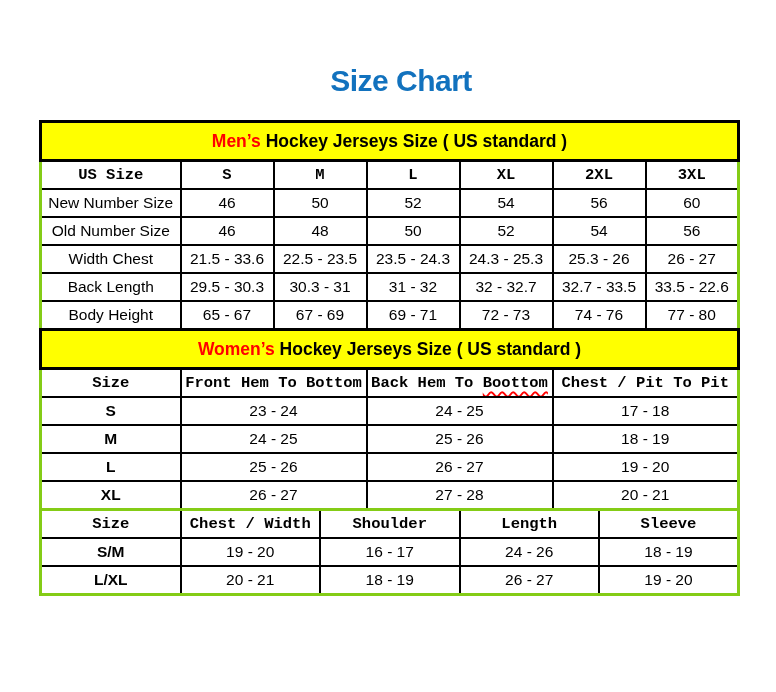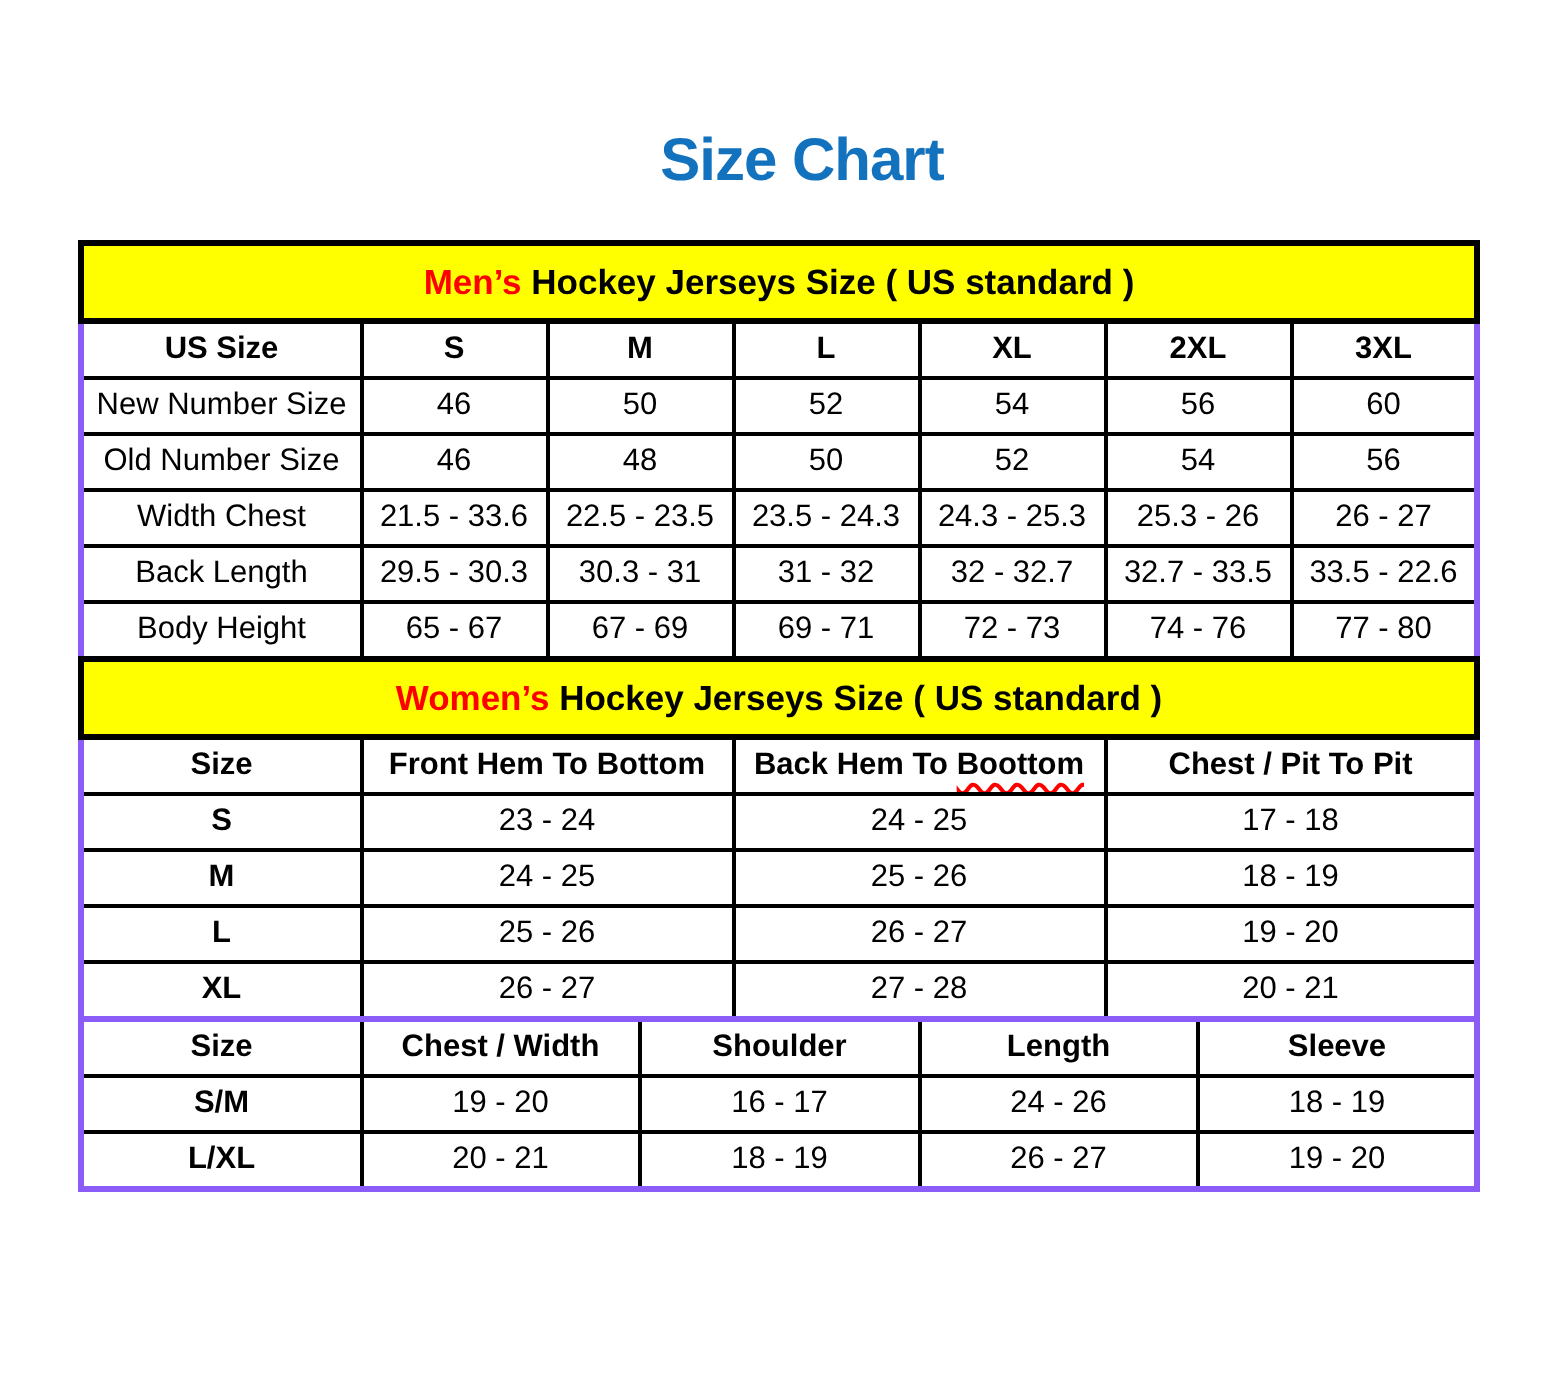--- a/index.html
+++ b/index.html
@@ -8,34 +8,34 @@
     font-family:"Liberation Sans", sans-serif; color:#000;
   }
   .page-title {
     position:absolute; top:64px; left:13px; width:776px; margin:0;
     text-align:center; font-size:30px; font-weight:bold;
     color:var(--title-blue, #1272BE); letter-spacing:-0.5px;
   }
   .tables { position:absolute; left:39px; top:120px; }
   table {
     border-collapse:collapse; table-layout:fixed;
-    border:3px solid #8b5cf6;
+    border:3px solid #84cc16;
   }
   table + table { margin-top:-3px; }
   td, th {
     border:2px solid #000; text-align:center; vertical-align:middle;
     padding:0 2px; overflow:hidden; white-space:nowrap;
   }
   tr.banner td {
     background:var(--banner-yellow, #FFFF00);
     height:36px; font-size:17.5px; font-weight:bold;
     border:3px solid #000;
   }
   .hl { color:var(--accent-red, #FF0000); }
-  th { height:26px; font-size:15.5px; font-weight:bold; }
+  th { height:26px; font-size:15.5px; font-weight:bold;font-family:Liberation Mono, monospace; }
   td.lbl  { height:26px; font-size:15.5px; font-weight:normal;text-align:center; }
   td.lblb { height:26px; font-size:15.5px; font-weight:bold; }
   td.val  { height:26px; font-size:15.5px; font-weight:normal; }
   .misspell {
     text-decoration-line:underline;
     text-decoration-style:wavy;
     text-decoration-color:var(--accent-red, #FF0000);
     text-decoration-thickness:1.5px;
     text-underline-offset:4px;
   }

